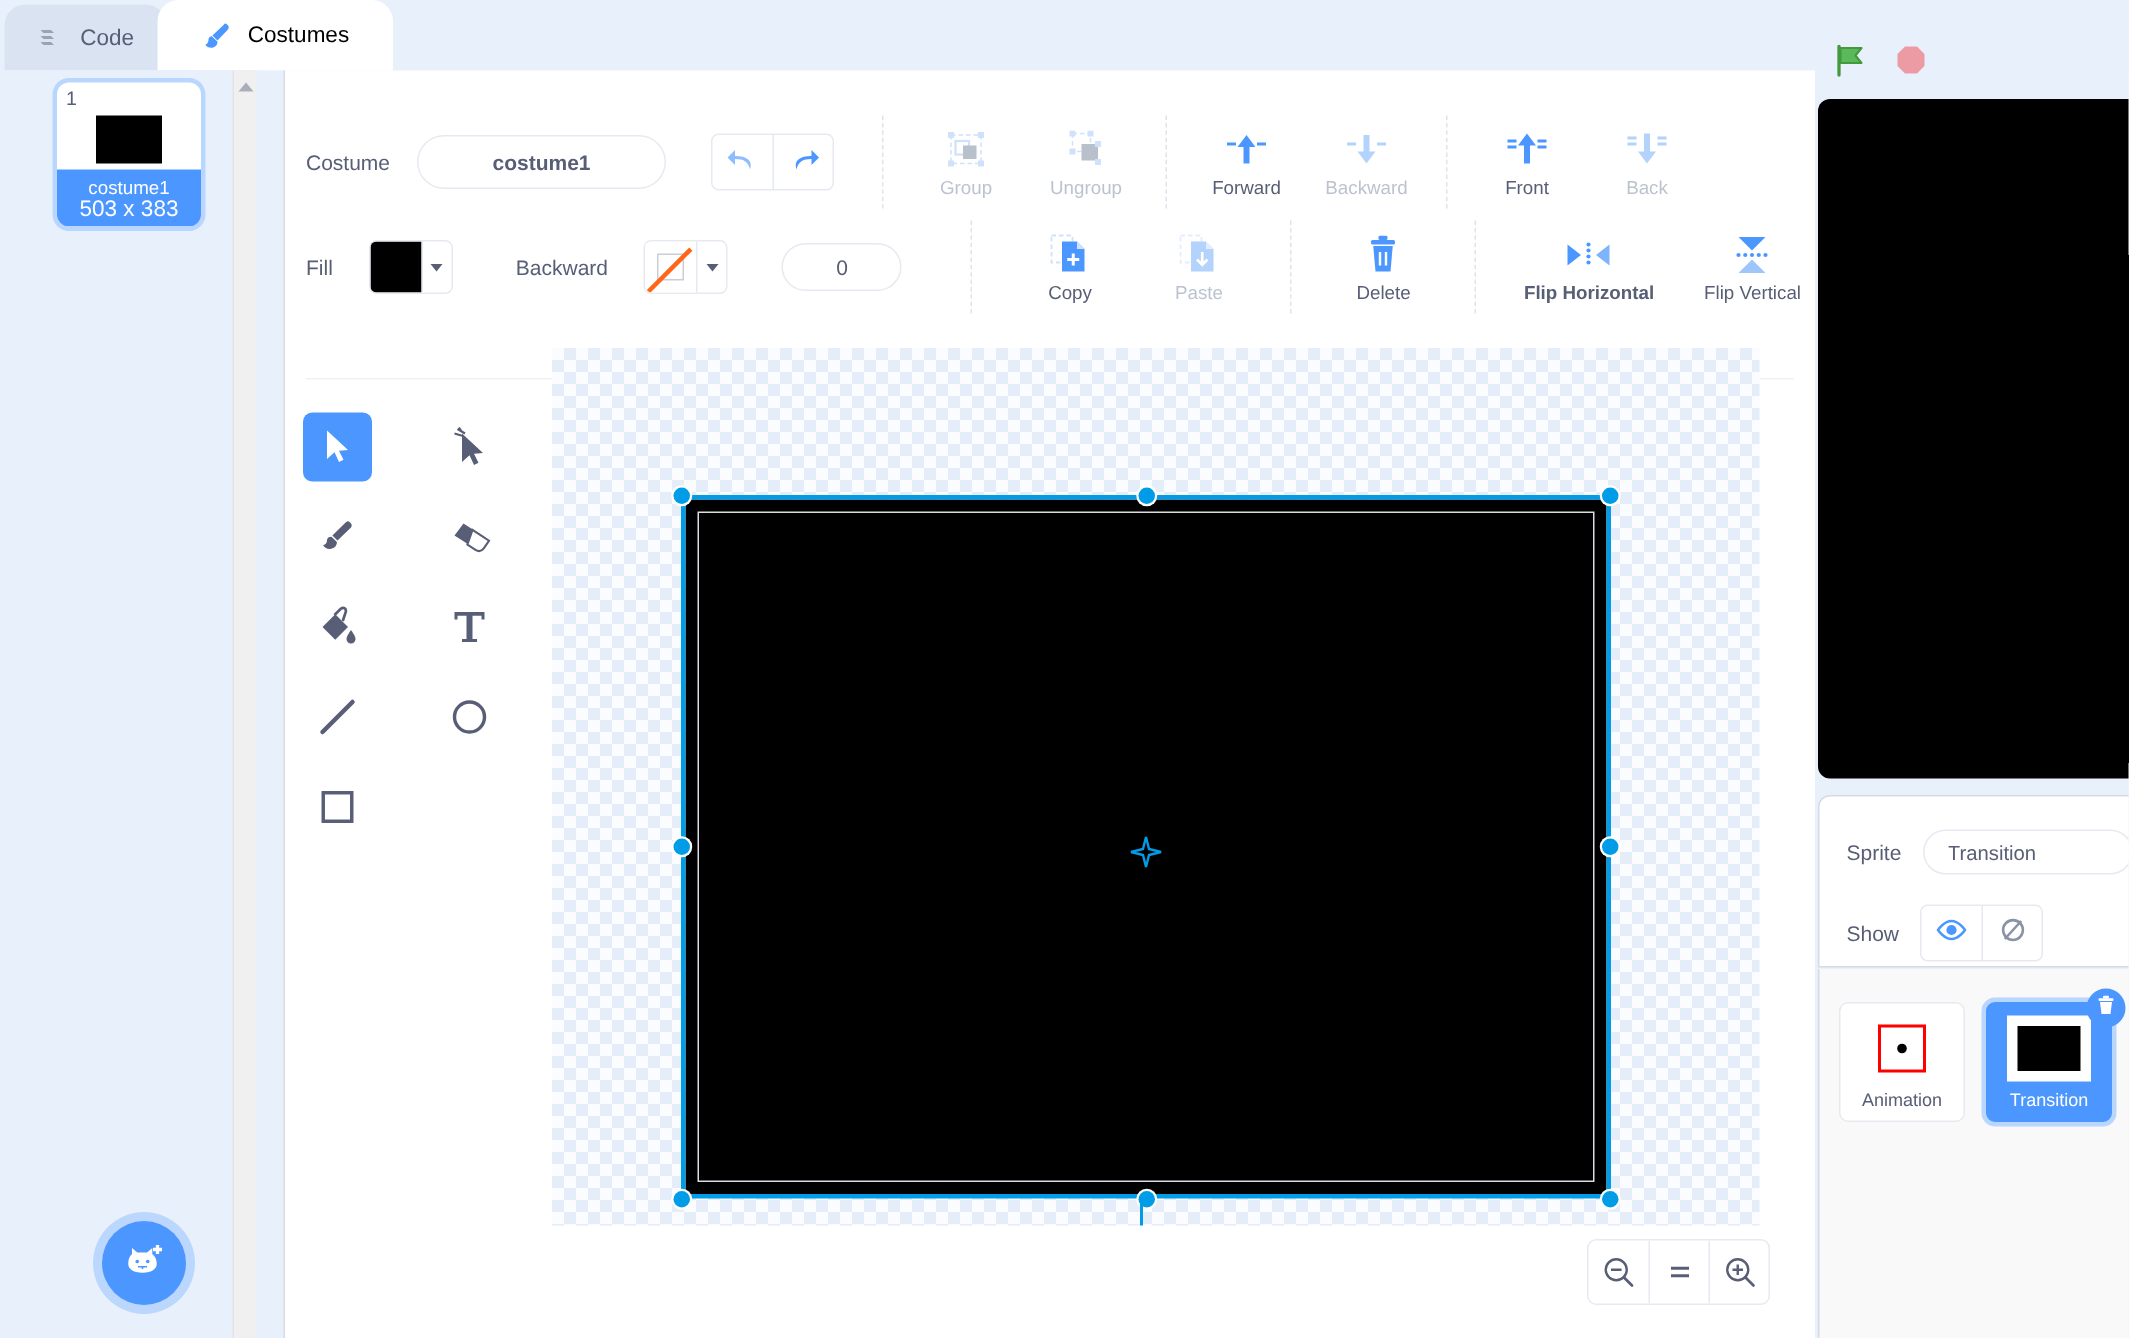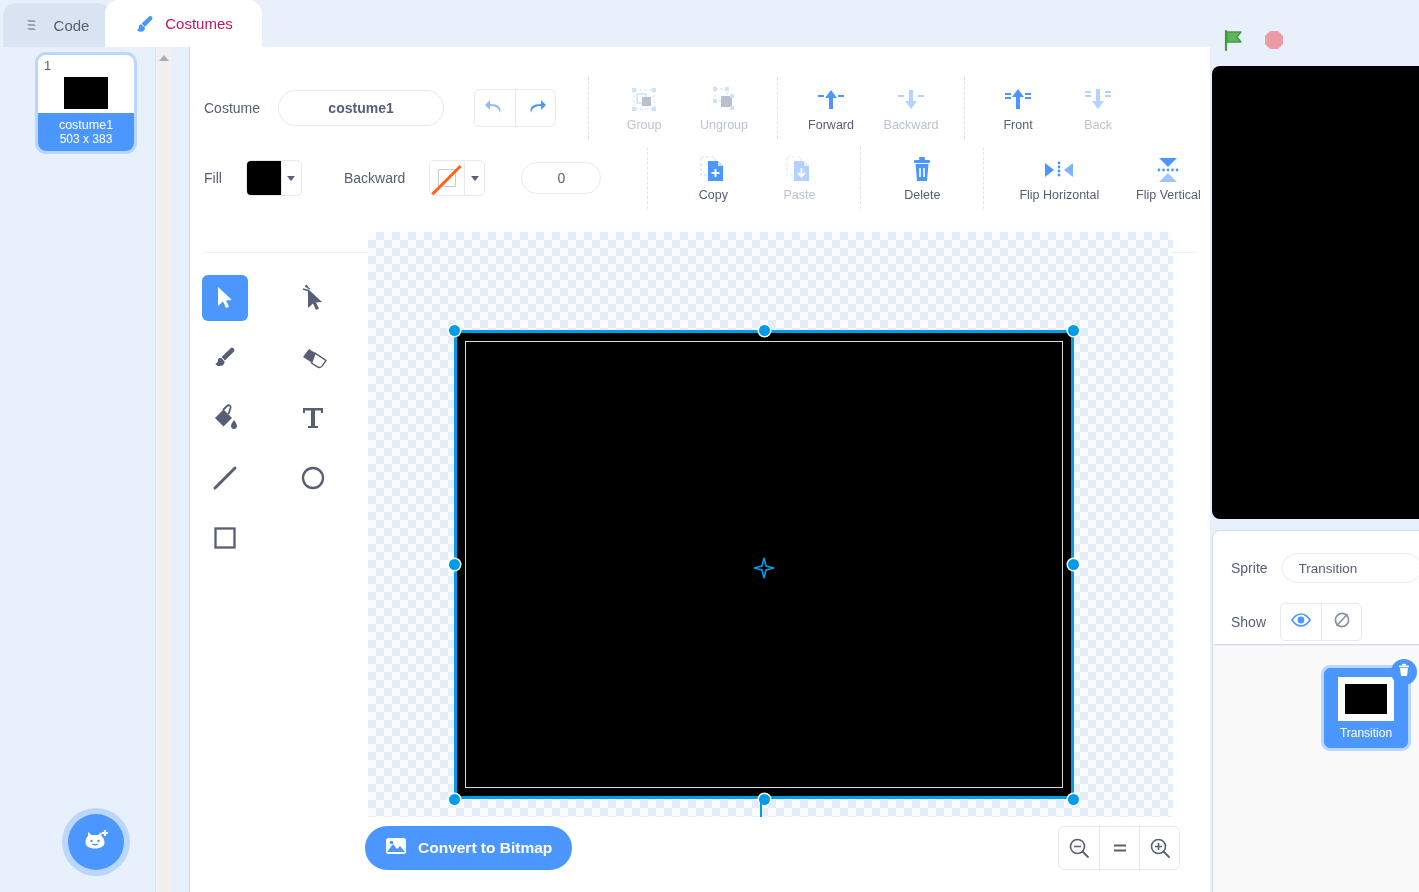--- a/index.html
+++ b/index.html
@@ -19,21 +19,21 @@
   .tab {
     position: absolute; top: 3px; height: 44px;
     background: #d9e3f2;
     border-radius: 14px 14px 0 0;
     display: flex; align-items: center; justify-content: center;
     gap: 9px;
     font-size: 15px; color: #575e75;
     cursor: pointer;
     padding: 0 18px;
   }
-  .tab.active { background: #ffffff; color: #be185d; top: 0; height: 47px; }
+  .tab.active { background: #ffffff; color: #000000; top: 0; height: 47px; }
   #tab-code { left: 3px; width: 108px; }
   #tab-costumes { left: 105px; width: 157px; }
   #tab-sounds { left: 254px; width: 130px; }
   .tab-ico { display: flex; align-items: center; }
 
   
   .costume-panel {
     position: absolute; top: 47px; left: 0; width: 190px; height: 845px;
     background: #e8f0fc;
     border-right: 1px solid #d6dbe3;
@@ -62,21 +62,21 @@
     position: absolute; top: 14px; left: 0; width: 96px; height: 48px;
     display: flex; align-items: center; justify-content: center;
   }
   .costume-item .thumb .blk { width: 44px; height: 32px; background: #000; }
   .costume-item .meta {
     position: absolute; bottom: 0; left: 0; width: 96px; height: 38px;
     background: #4c97ff; color: #fff;
     display: flex; flex-direction: column; align-items: center; justify-content: center;
   }
   .costume-item .cname { font-size: 12.5px; line-height: 15px; }
-  .costume-item .cdim { font-size: 12px; line-height: 13px; }
+  .costume-item .cdim { font-size: 15px; line-height: 13px; }
 
   .cscroll {
     position: absolute; top: 0; right: 18px; width: 16px; height: 845px;
     background: #f0f0f0; border-left: 1px solid #e3e3e3;
   }
   .cscroll .arrow {
     position: absolute; top: 8px; left: 3px;
     width: 0; height: 0;
     border-left: 5px solid transparent; border-right: 5px solid transparent;
     border-bottom: 6px solid #a9aeb8;
@@ -488,21 +488,21 @@
             <rect x="9" y="0" width="6" height="3" rx="1" fill="#4c97ff"></rect>
             <path d="M5.5 7 L18.5 7 L17 24 L7 24 Z" fill="#4c97ff"></path>
             <path d="M10 11 L10 20 M14 11 L14 20" stroke="#fff" stroke-width="1.6"></path>
           </svg>
         </span>
         <span class="cap">Delete</span>
       </div>
 
       <div class="vdiv" style="margin:0 6px;"></div>
 
-      <div class="tool-btn" style="width:90px;">
+      <div class="tool-btn" style="width:90px;font-weight:bold;">
         <span class="ico">
           <svg width="32" height="22" viewBox="0 0 32 22">
             <path d="M2 4 L11 11 L2 18 Z" fill="#4c97ff"></path>
             <path d="M30 4 L21 11 L30 18 Z" fill="#7db4fb"></path>
             <g fill="#4c97ff">
                 <circle cx="16" cy="4" r="1.4"></circle>
                 <circle cx="16" cy="8" r="1.4"></circle>
                 <circle cx="16" cy="12" r="1.4"></circle>
                 <circle cx="16" cy="16" r="1.4"></circle>
               </g>
@@ -603,30 +603,20 @@
       <span class="center-cross">
         <svg width="22" height="22" viewBox="0 0 22 22">
           <path d="M11 1 L13 9 L21 11 L13 13 L11 21 L9 13 L1 11 L9 9 Z" fill="none" stroke="#009ce8" stroke-width="1.6"></path>
         </svg>
       </span>
 
       <div class="rot-stem"></div>
 
     </div>
 
-    <button class="convert-btn">
-      <span>
-        <svg width="22" height="18" viewBox="0 0 22 18">
-          <rect x="1" y="1" width="20" height="16" rx="2.5" fill="#fff"></rect>
-          <path d="M2 15 L8 7 L12 12 L15 9 L20 15 Z" fill="#4c97ff"></path>
-          <circle cx="6.5" cy="5.5" r="1.8" fill="#4c97ff"></circle>
-        </svg>
-      </span>
-      <span>Convert to Bitmap</span>
-    </button>
 
     <div class="zoom-ctrls">
       <div>
         <svg width="22" height="22" viewBox="0 0 22 22">
           <circle cx="9.5" cy="9.5" r="7" fill="none" stroke="#575e75" stroke-width="1.6"></circle>
           <line x1="14.5" y1="14.5" x2="20" y2="20" stroke="#575e75" stroke-width="1.8" stroke-linecap="round"></line>
           <line x1="6" y1="9.5" x2="13" y2="9.5" stroke="#575e75" stroke-width="1.6"></line>
         </svg>
       </div>
       <div>
@@ -684,20 +674,29 @@
                 <line x1="5.5" y1="16" x2="16.5" y2="4" stroke="#8a93a5" stroke-width="1.7"></line>
               </svg>
             </span>
           </div>
         </div>
 
       </div>
     </div>
 
     <div class="sprite-pane">
+      <div class="sprite-card" style="left:13px; top:22px;">
+        <div class="sthumb">
+          <svg width="40" height="40" viewBox="0 0 40 40">
+            <rect x="5" y="5" width="30" height="30" fill="none" stroke="#ff0000" stroke-width="2"></rect>
+            <circle cx="20" cy="20" r="3.2" fill="#000"></circle>
+          </svg>
+        </div>
+        <div class="sname">Animation</div>
+      </div>
 
       <div class="sprite-card selected" style="left:111px; top:22px;">
         <div class="sthumb">
           <div style="width:42px;height:30px;background:#000;"></div>
         </div>
         <div class="sname">Transition</div>
         <div class="del-badge">
           <span>
             <svg width="16" height="16" viewBox="0 0 16 16">
               <rect x="3" y="3.5" width="10" height="1.8" rx="0.8" fill="#fff"></rect>

